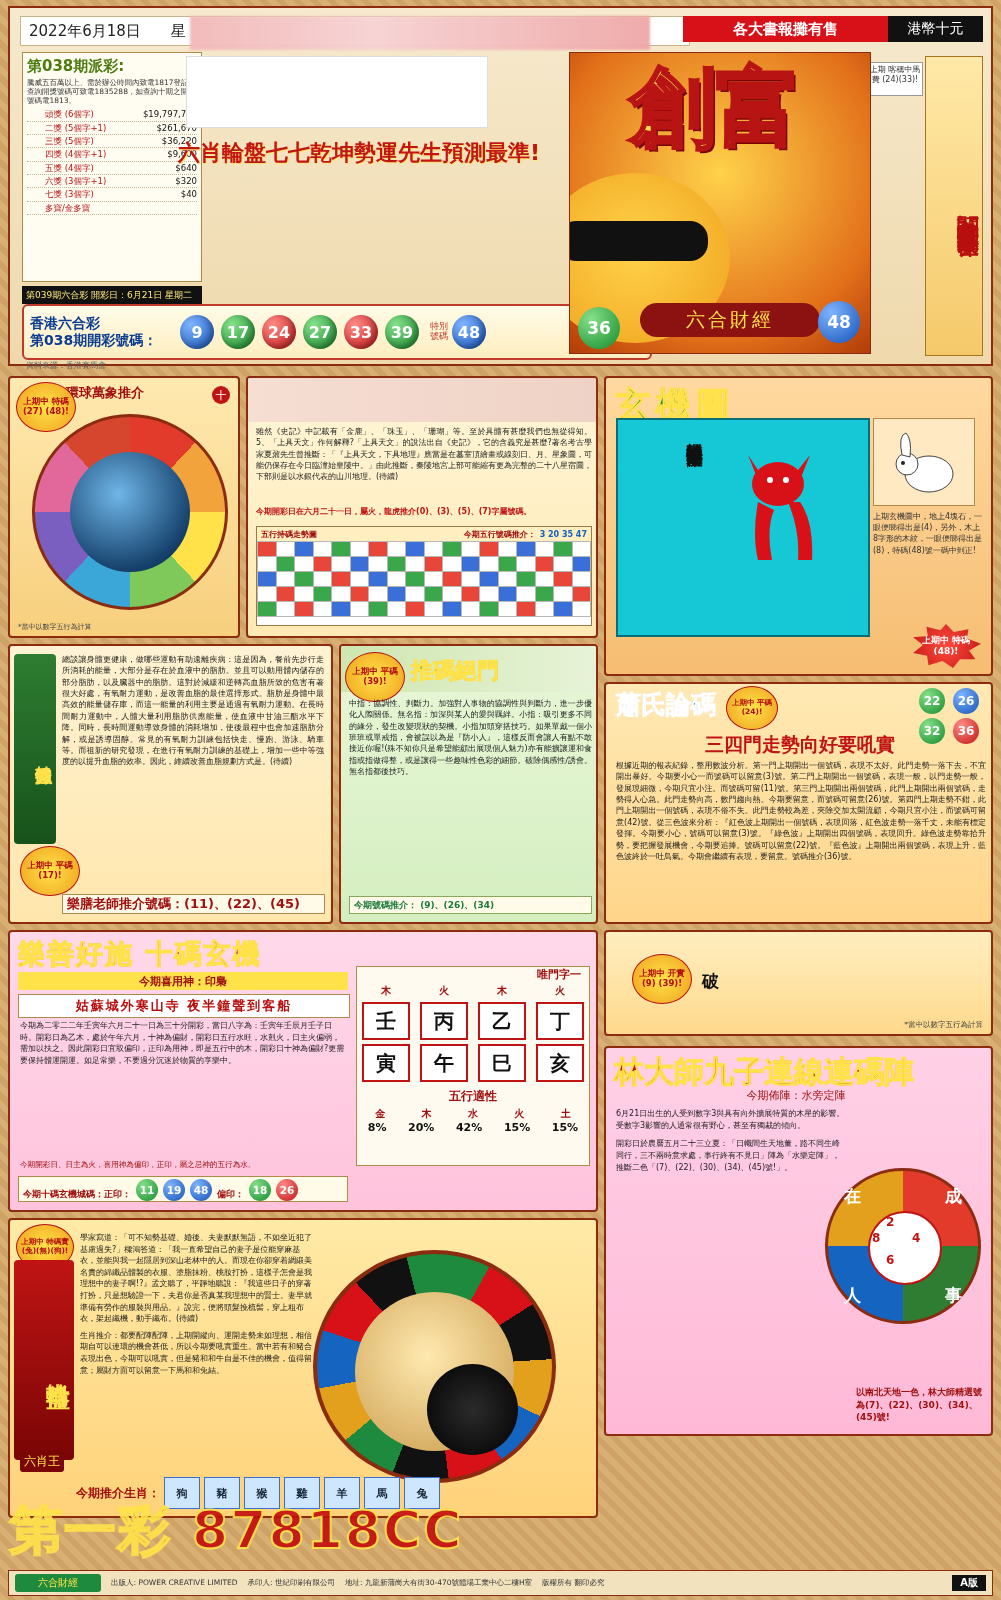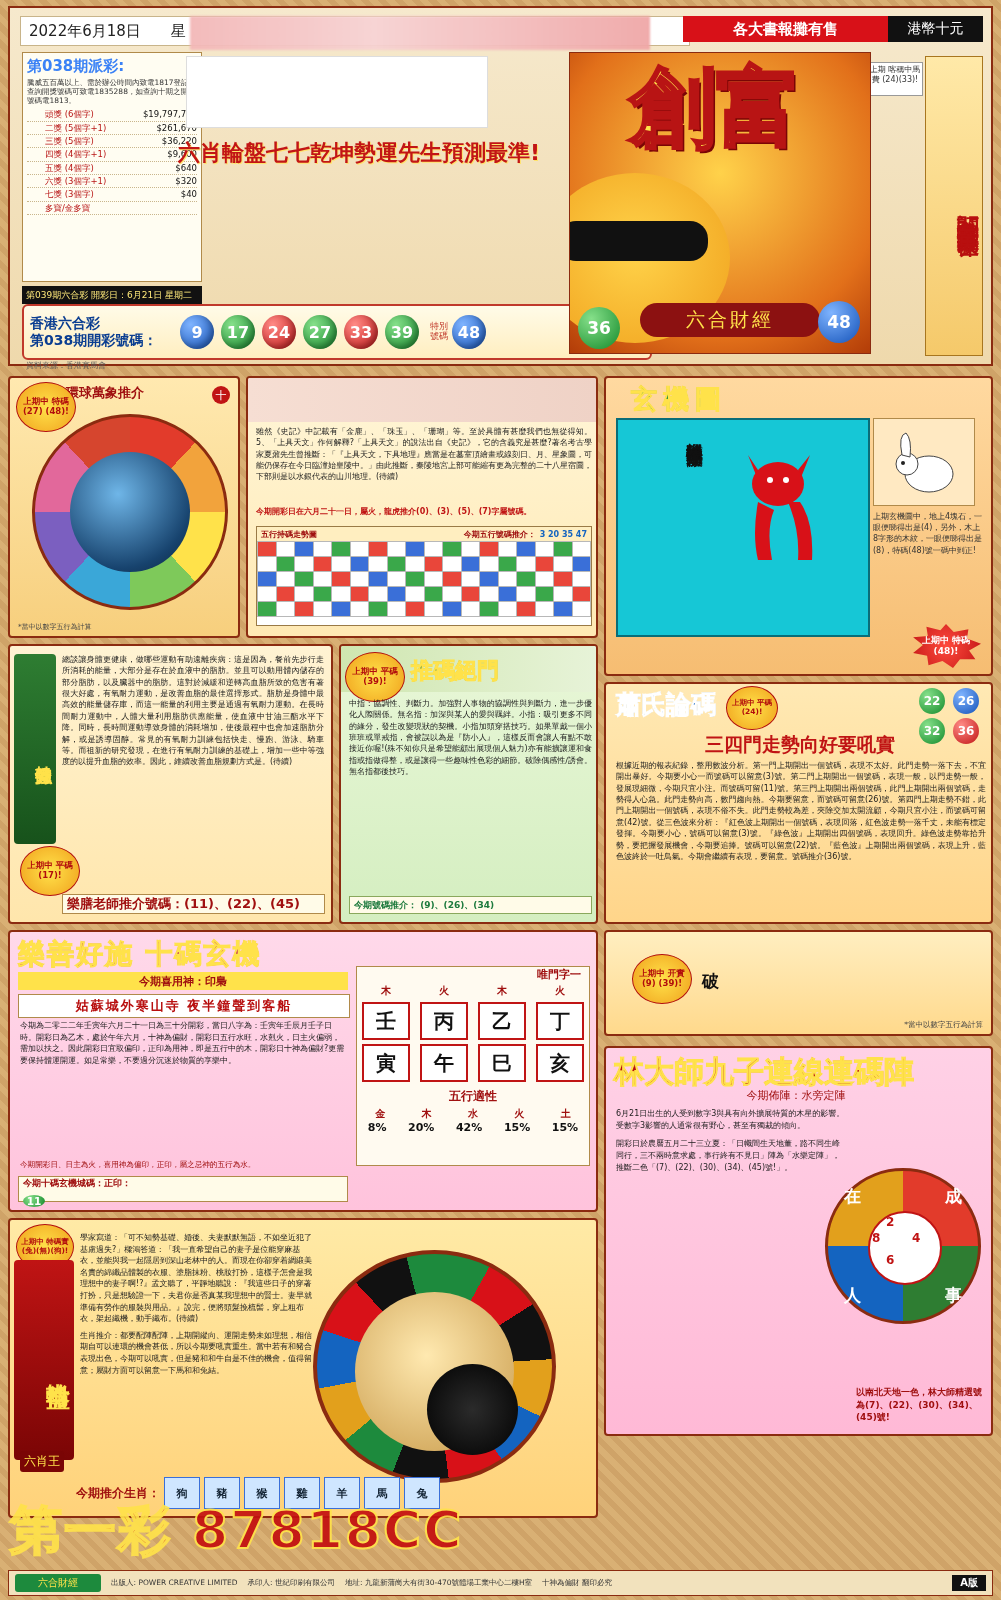--- a/index.html
+++ b/index.html
@@ -7,21 +7,21 @@
   .page{position:absolute;inset:0;background:
      repeating-linear-gradient(45deg, #d9b074 0 6px, #cfa368 6px 12px);}
   
   .masthead{position:absolute;left:8px;top:6px;width:985px;height:360px;background:linear-gradient(180deg,#f6e9cd,#efd9ac);border:2px solid #8b2b10;box-sizing:border-box;}
   .dateline{position:absolute;left:10px;top:8px;width:660px;height:28px;background:#fff;border:1px solid #c8b48a;display:flex;align-items:center;padding-left:8px;font-size:15px;color:#222;gap:30px;}
   .redbox{position:absolute;right:8px;top:8px;width:300px;height:26px;display:flex;}
   .redbox .r1{flex:1;background:#d81118;color:#fff;font-size:15px;display:flex;align-items:center;justify-content:center;font-weight:bold;}
   .redbox .r2{width:95px;background:#111;color:#fff;font-size:14px;display:flex;align-items:center;justify-content:center;}
   .blurbar{position:absolute;left:180px;top:8px;width:460px;height:34px;background:linear-gradient(90deg,#f3b8b8,#f7d2d2 40%,#f0a7a7);filter:blur(1px);opacity:.95;}
   .paicai{position:absolute;left:12px;top:44px;width:180px;height:230px;background:#fffdf2;border:1px solid #b08a4a;box-sizing:border-box;padding:4px;}
-  .paicai h3{margin:0 0 2px;font-size:15px;color:#3b82f6;font-weight:bold;}
+  .paicai h3{margin:0 0 2px;font-size:15px;color:#4d7c0f;font-weight:bold;}
   .paicai .tiny{font-size:7.5px;line-height:1.22;color:#333;}
   .prz{margin-top:3px;}
   .prz div{display:flex;font-size:8.5px;line-height:1.45;border-bottom:1px dotted #c9b68c;}
   .prz .nm{color:#b81414;width:82px;padding-left:18px;}
   .prz .vl{flex:1;text-align:right;color:#111;}
   .nextdraw{position:absolute;left:12px;top:278px;width:180px;height:18px;background:#111;color:#ffe97a;font-size:9px;display:flex;align-items:center;padding-left:4px;box-sizing:border-box;}
   .bigad{position:absolute;left:168px;top:120px;width:470px;height:150px;}
   .bigad .l1{font-size:34px;font-weight:bold;color:#b20d0d;-webkit-text-stroke:1px #ffe36b;letter-spacing:1px;text-shadow:2px 2px 0 #7a0505;}
   .bigad .l2{font-size:22px;font-weight:bold;color:#c21515;margin-top:10px;text-shadow:1px 1px 0 #ffe36b;}
   .whitebox{position:absolute;left:176px;top:48px;width:300px;height:70px;background:#fff;border:1px solid #ddd;}
@@ -65,21 +65,21 @@
   .fivegrid{position:absolute;left:8px;top:148px;width:336px;height:100px;background:#fff;border:1px solid #9a7a46;box-sizing:border-box;}
   .fivegrid .hd{height:14px;background:#ffeec0;font-size:8px;display:flex;align-items:center;padding-left:4px;color:#a01010;font-weight:bold;}
   table.fg{border-collapse:collapse;width:100%;}
   table.fg td{border:1px solid #b8b8b8;height:12px;font-size:7px;text-align:center;}
   .cellr{background:#e9463a;}
   .cellb{background:#3a6fd8;}
   .cellg{background:#3aa84a;}
 
   
   #pC{left:596px;top:0;width:389px;height:300px;background:linear-gradient(180deg,#ffd9a0,#f6bd72);}
-  .xj-title{position:absolute;left:10px;top:4px;font-size:26px;font-weight:bold;color:#138a3e;-webkit-text-stroke:1px #ffe24a;letter-spacing:6px;margin-left:15px;}
+  .xj-title{position:absolute;left:10px;top:4px;font-size:34px;font-weight:bold;color:#138a3e;-webkit-text-stroke:1px #ffe24a;letter-spacing:6px;}
   .xj-pic{position:absolute;left:10px;top:40px;width:250px;height:215px;background:#16c7d6;border:2px solid #0a6d78;}
   .dog{position:absolute;left:110px;top:30px;width:110px;height:120px;}
   .xj-side{position:absolute;right:8px;top:40px;width:110px;height:255px;font-size:8px;color:#333;line-height:1.4;}
   .xj-rabbit{width:100px;height:86px;background:#ffe9c2;border:1px solid #b08a4a;margin-bottom:5px;position:relative;}
   .redstar{position:absolute;right:10px;bottom:6px;width:70px;height:44px;background:radial-gradient(circle,#ff4a3d,#c01414);color:#fff;font-size:9px;font-weight:bold;display:flex;align-items:center;justify-content:center;text-align:center;line-height:1.2;clip-path:polygon(50% 0,61% 18%,82% 12%,80% 33%,100% 45%,83% 60%,92% 80%,70% 80%,60% 100%,45% 84%,25% 94%,23% 72%,3% 66%,17% 48%,3% 30%,24% 27%,22% 6%,42% 14%);}
 
   
   #pD{left:0;top:268px;width:325px;height:280px;background:linear-gradient(180deg,#fff3d3,#ffe6ac);}
   .vtab{position:absolute;left:4px;top:8px;width:42px;height:190px;background:linear-gradient(180deg,#2e7d32,#17521b);color:#ffe24a;writing-mode:vertical-rl;font-size:17px;font-weight:bold;text-align:center;padding-top:8px;box-sizing:border-box;border-radius:4px;}
   .rec{position:absolute;left:52px;bottom:8px;width:263px;height:20px;background:#fffbe8;border:1px solid #b08a4a;font-size:13px;display:flex;align-items:center;padding-left:4px;box-sizing:border-box;color:#a01010;font-weight:bold;}
@@ -93,21 +93,21 @@
   .f-ball{position:absolute;width:26px;height:26px;border-radius:50%;display:flex;align-items:center;justify-content:center;font-size:12px;color:#fff;font-weight:bold;}
   .f-head{position:absolute;left:10px;top:4px;font-size:25px;font-weight:bold;color:#1464c0;-webkit-text-stroke:1px #fff;}
   .f-sub{position:absolute;left:14px;top:48px;width:360px;font-size:19px;font-weight:bold;color:#c01414;text-align:center;}
 
   
   #pG{left:0;top:554px;width:590px;height:282px;background:linear-gradient(180deg,#ffd9ea,#ffc3dc);}
   .g-head{position:absolute;left:8px;top:4px;font-size:27px;font-weight:bold;color:#b80f5a;-webkit-text-stroke:1px #ffe24a;letter-spacing:2px;}
   .g-yellow{position:absolute;left:8px;top:40px;width:330px;height:18px;background:#ffe24a;color:#a01010;font-size:11px;font-weight:bold;display:flex;align-items:center;justify-content:center;}
   .g-poem{position:absolute;left:8px;top:62px;width:330px;height:22px;background:#fff;border:1px solid #b08a4a;color:#b80f0f;font-size:13px;font-weight:bold;display:flex;align-items:center;justify-content:center;letter-spacing:2px;}
   .g-body{position:absolute;left:10px;top:88px;width:326px;font-size:8px;line-height:1.45;color:#1c1c1c;}
-  .g-bottom{position:absolute;left:8px;bottom:8px;width:330px;height:26px;background:#fffbe8;border:1px solid #b08a4a;display:flex;align-items:flex-start;gap:5px;padding-left:4px;box-sizing:border-box;font-size:9px;color:#a01010;font-weight:bold;flex-direction:column;}
+  .g-bottom{position:absolute;left:8px;bottom:8px;width:330px;height:26px;background:#fffbe8;border:1px solid #b08a4a;display:flex;align-items:flex-end;gap:5px;padding-left:4px;box-sizing:border-box;font-size:9px;color:#a01010;font-weight:bold;}
   .sm-ball{width:22px;height:22px;border-radius:50%;display:flex;align-items:center;justify-content:center;font-size:10.5px;color:#fff;font-weight:bold;}
   .g-right{position:absolute;right:6px;top:34px;width:234px;height:200px;background:#fffaf0;border:1px solid #b08a4a;box-sizing:border-box;}
   .gz{display:flex;justify-content:space-around;margin-top:4px;}
   .gzc{width:44px;height:34px;border:2px solid #c01414;background:#fff;color:#111;font-size:20px;font-weight:bold;display:flex;align-items:center;justify-content:center;}
   .wx{display:flex;justify-content:space-around;font-size:10px;color:#a01010;font-weight:bold;margin-top:2px;}
   .pct{display:flex;justify-content:space-around;font-size:11px;color:#111;font-weight:bold;}
 
   
   #pH{left:596px;top:554px;width:389px;height:106px;background:linear-gradient(180deg,#ffeec0,#ffd98c);}
   #pI{left:596px;top:670px;width:389px;height:390px;background:linear-gradient(180deg,#ffd1e6,#ffb9d6);}
@@ -535,17 +535,17 @@
 
   </div>
 
   <div class="wm">第一彩 87818CC</div>
 
   <div class="footer">
     <span class="logo-sm">六合財經</span>
     <span>出版人: POWER CREATIVE LIMITED</span>
     <span>承印人: 世紀印刷有限公司</span>
     <span>地址: 九龍新蒲崗大有街30-470號體場工業中心二樓H室</span>
-    <span>十神為偏財 翻印必究</span>
+    <span>版權所有 翻印必究</span>
     <span class="fbadge">A版</span>
   </div>
 
 </div>
 
 </body></html>

